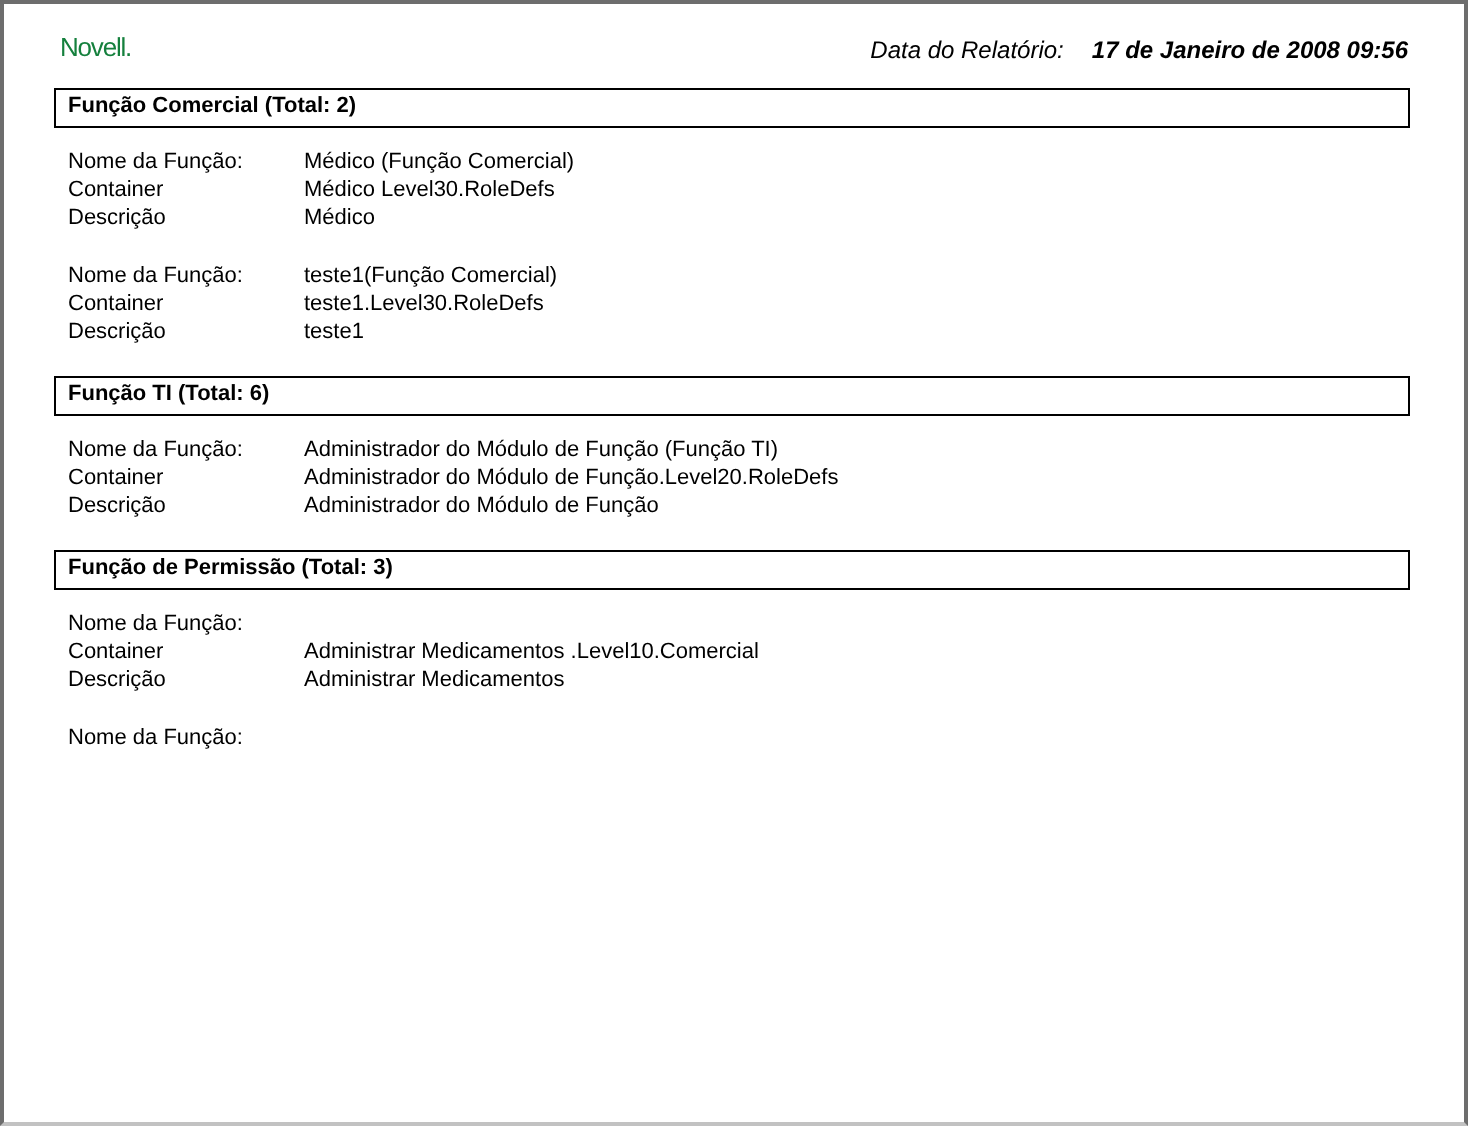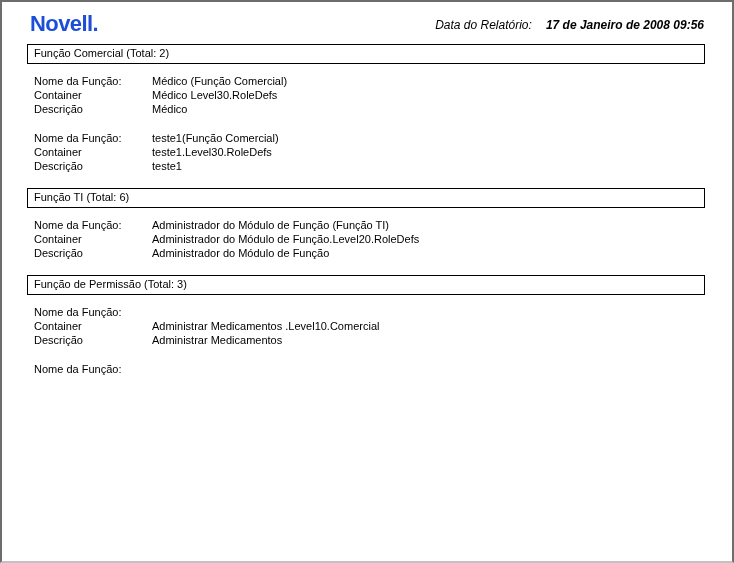--- a/index.html
+++ b/index.html
@@ -20,44 +20,44 @@
 
   
   .hdr {
     display: flex;
     justify-content: space-between;
     align-items: flex-end;
     margin-bottom: 11px;
     padding: 0 1px 0 3px;
   }
   .logo {
-    color: #1d4ed8;
-    font-size: 22px;
-    font-weight: bold;
+    color: #15803d;
+    font-size: 13px;
+    font-weight: normal;
     letter-spacing: -0.6px;
     line-height: 19px;
   }
   .dateline { font-size: 12px; line-height: 13px; padding-bottom: 1px; font-style: italic; }
   .dateline .dl-label { margin-right: 14px; }
   .dateline .dl-value { font-weight: bold; }
 
   
   .title-box {
     border: 1px solid #000;
     font-size: 13.5px;
     line-height: 17px;
     padding: 3px 5px 4px 5px;
     margin-bottom: 6px;
   }
 
   
   .section-box {
     border: 1px solid #000;
     font-size: 11px;
-    font-weight: normal;
+    font-weight: bold;
     line-height: 13px;
     padding: 2px 6px 3px 6px;
     margin-bottom: 10px;
   }
   .section { margin-bottom: 5px; }
 
   
   .entry { font-size: 11px; margin-bottom: 15px; }
   .row { display: flex; line-height: 14px; padding-left: 7px; }
   .row .lbl { width: 118px; flex-shrink: 0; }

